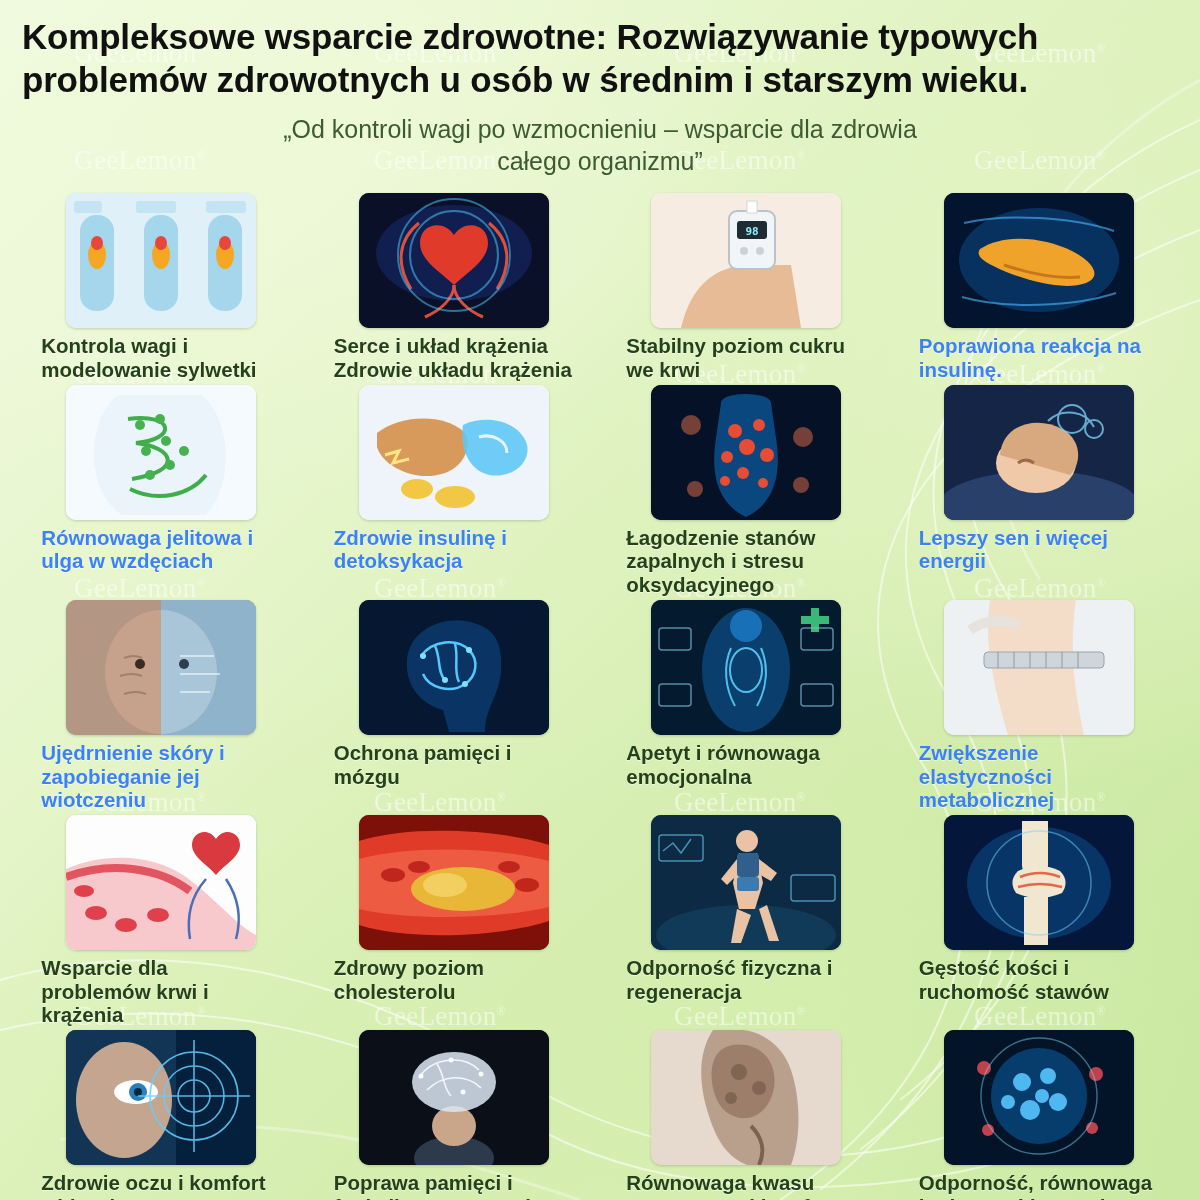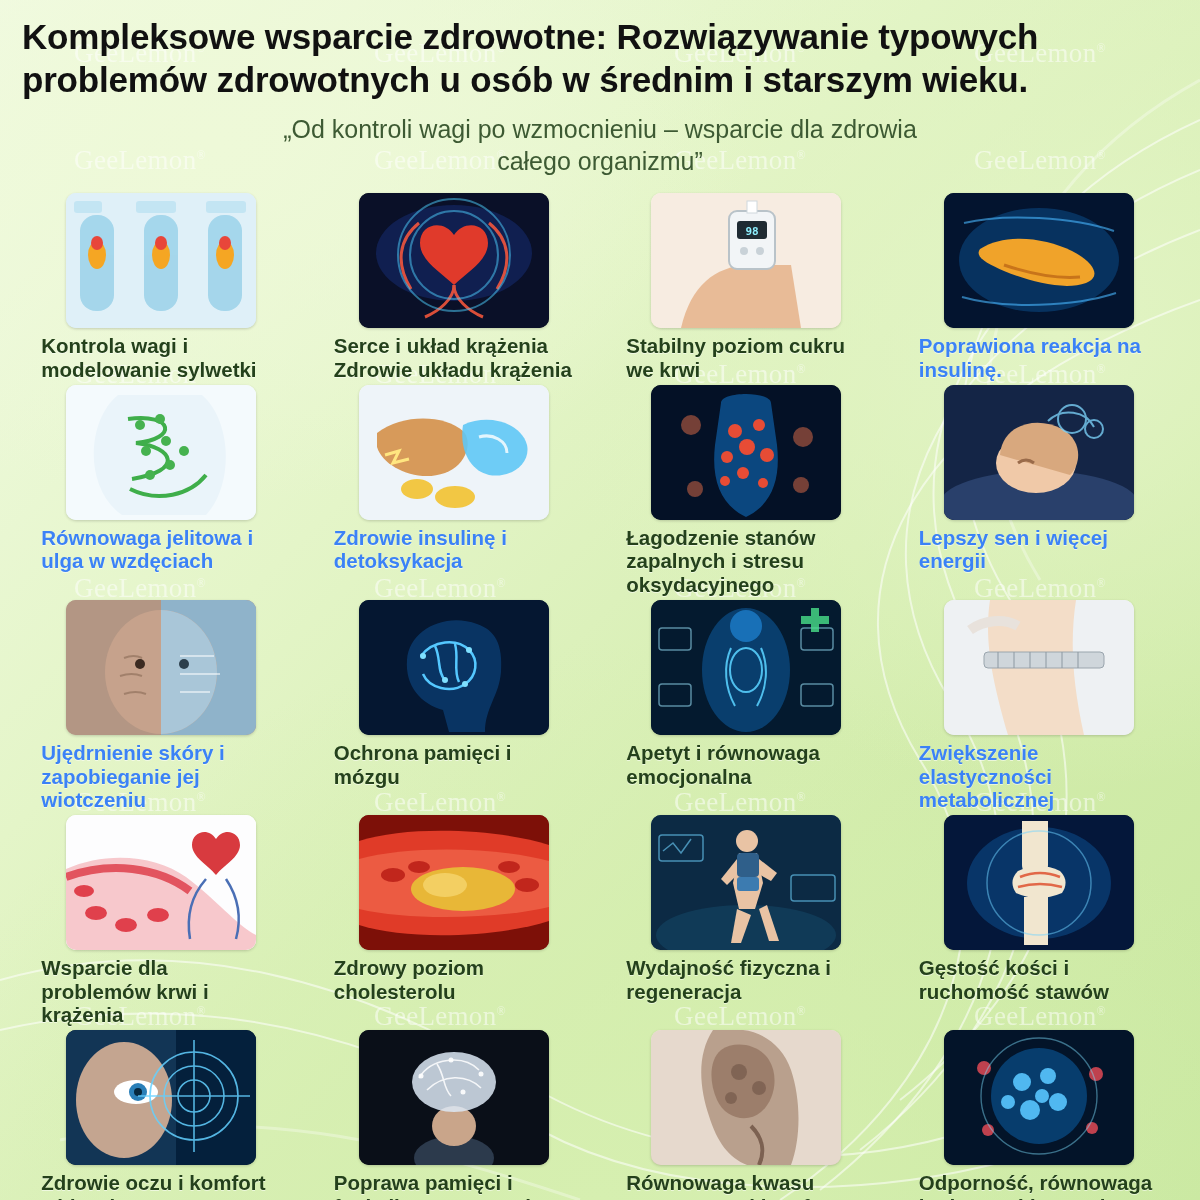--- a/index.html
+++ b/index.html
@@ -451,21 +451,21 @@
               <path d="M108 44 l18 14 -6 8 -18 -10z"></path>
         </g>
         <rect x="86" y="38" width="22" height="24" rx="4" fill="#2f5f8a"></rect>
         <rect x="86" y="62" width="22" height="14" rx="3" fill="#3c7bb0"></rect>
         <g stroke="#6fd3ff" stroke-width="1.5" fill="none" opacity=".6">
           <rect x="8" y="20" width="44" height="26" rx="3"></rect>
               <rect x="140" y="60" width="44" height="26" rx="3"></rect>
           <path d="M12 36 l10 -8 8 10 10 -14"></path>
         </g>
       </svg></div>
-        <div class="caption dark">Wydajność fizyczna i regeneracja</div>
+        <div class="caption dark">Odporność fizyczna i regeneracja</div>
       </div>
       <div class="cell">
         <div class="thumb art-bone"><svg viewBox="0 0 190 135" width="190" height="135">
         <rect width="190" height="135" fill="#04173a"></rect>
         <ellipse cx="95" cy="68" rx="72" ry="56" fill="#0c4e8e" opacity=".55"></ellipse>
         <g fill="#f1e6cf">
           <path d="M78 6 h26 v44 q0 10 -13 10 q-13 0 -13 -10z"></path>
           <path d="M74 56 q22 -10 42 0 q10 10 2 22 q-24 10 -46 0 q-8 -12 2 -22z"></path>
           <path d="M80 82 h24 v48 h-24z"></path>
         </g>

